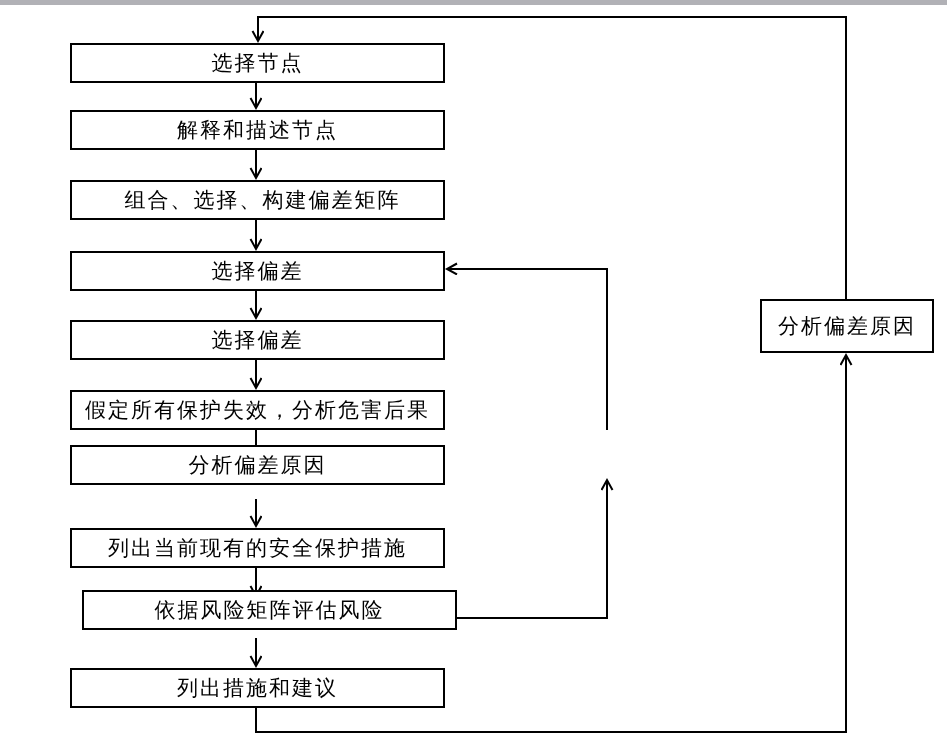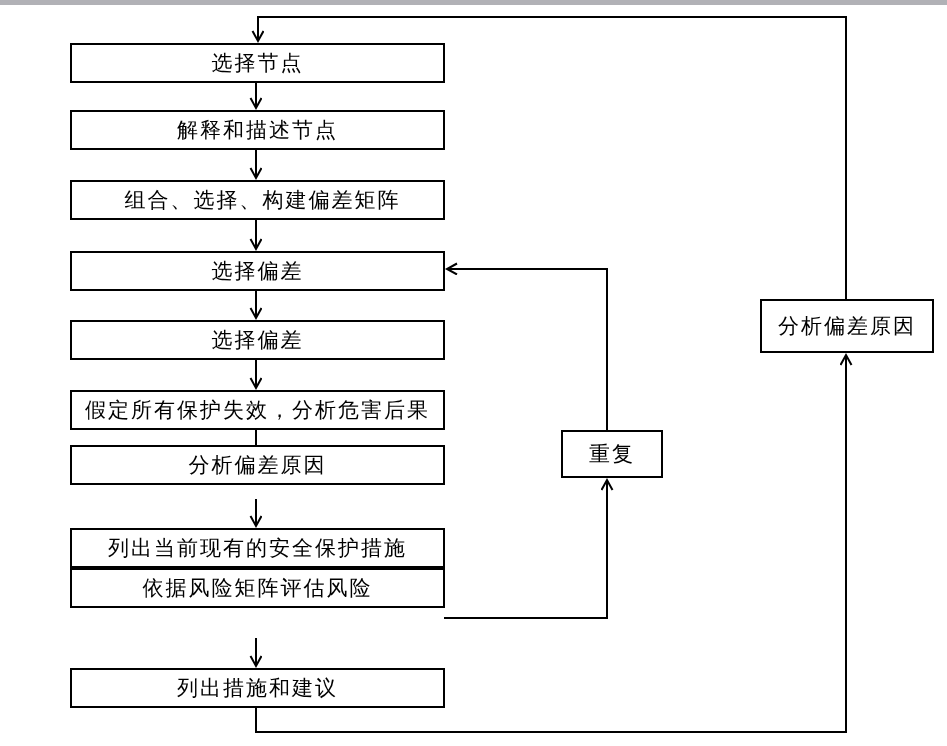--- a/index.html
+++ b/index.html
@@ -38,21 +38,21 @@
   }
   .main { left: 70px; width: 375px; height: 40px; }
   .n1  { top: 43px; }
   .n2  { top: 110px; }
   .n3  { top: 180px; padding-left: 10px; }
   .n4  { top: 251px; }
   .n5  { top: 320px; font-family: Liberation Serif, serif; }
   .n6  { top: 390px; }
   .n7  { top: 445px; }
   .n8  { top: 528px; }
-  .n9  { top: 568px; }
+  .n9  { top: 590px; margin-left: 12px; }
   .n10 { top: 668px; }
   .side-repeat {
     left: 561px; top: 430px;
     width: 102px; height: 48px;
   }
   .side-repeat-all {
     left: 760px; top: 299px;
     width: 174px; height: 54px;
   }
 </style>
@@ -111,20 +111,17 @@
   <div class="node main n8">
     <span>列出当前现有的安全保护措施</span>
   </div>
   <div class="node main n9">
     <span>依据风险矩阵评估风险</span>
   </div>
   <div class="node main n10">
     <span>列出措施和建议</span>
   </div>
 
-  <div class="node side-repeat">
-    <span>重复</span>
-  </div>
   <div class="node side-repeat-all">
     <span>分析偏差原因</span>
   </div>
 
 </div>
 
 </body></html>

